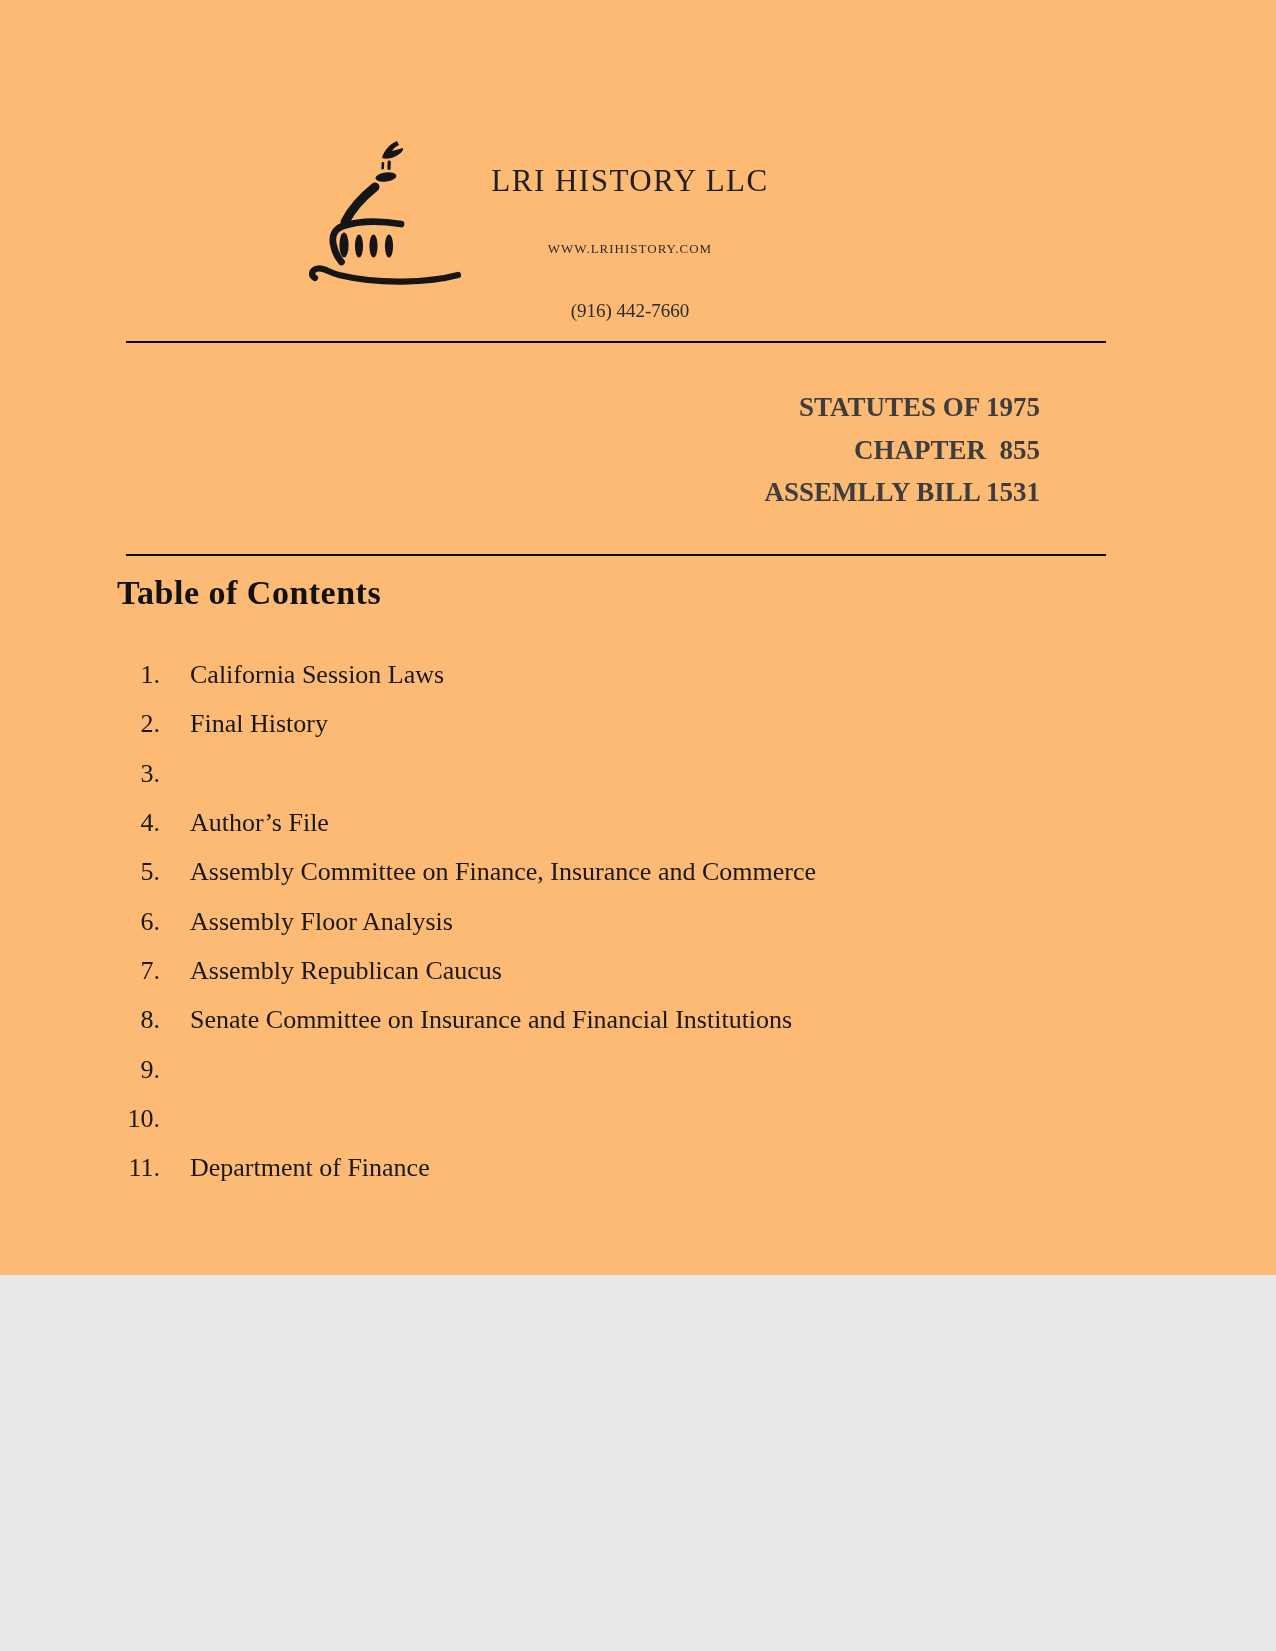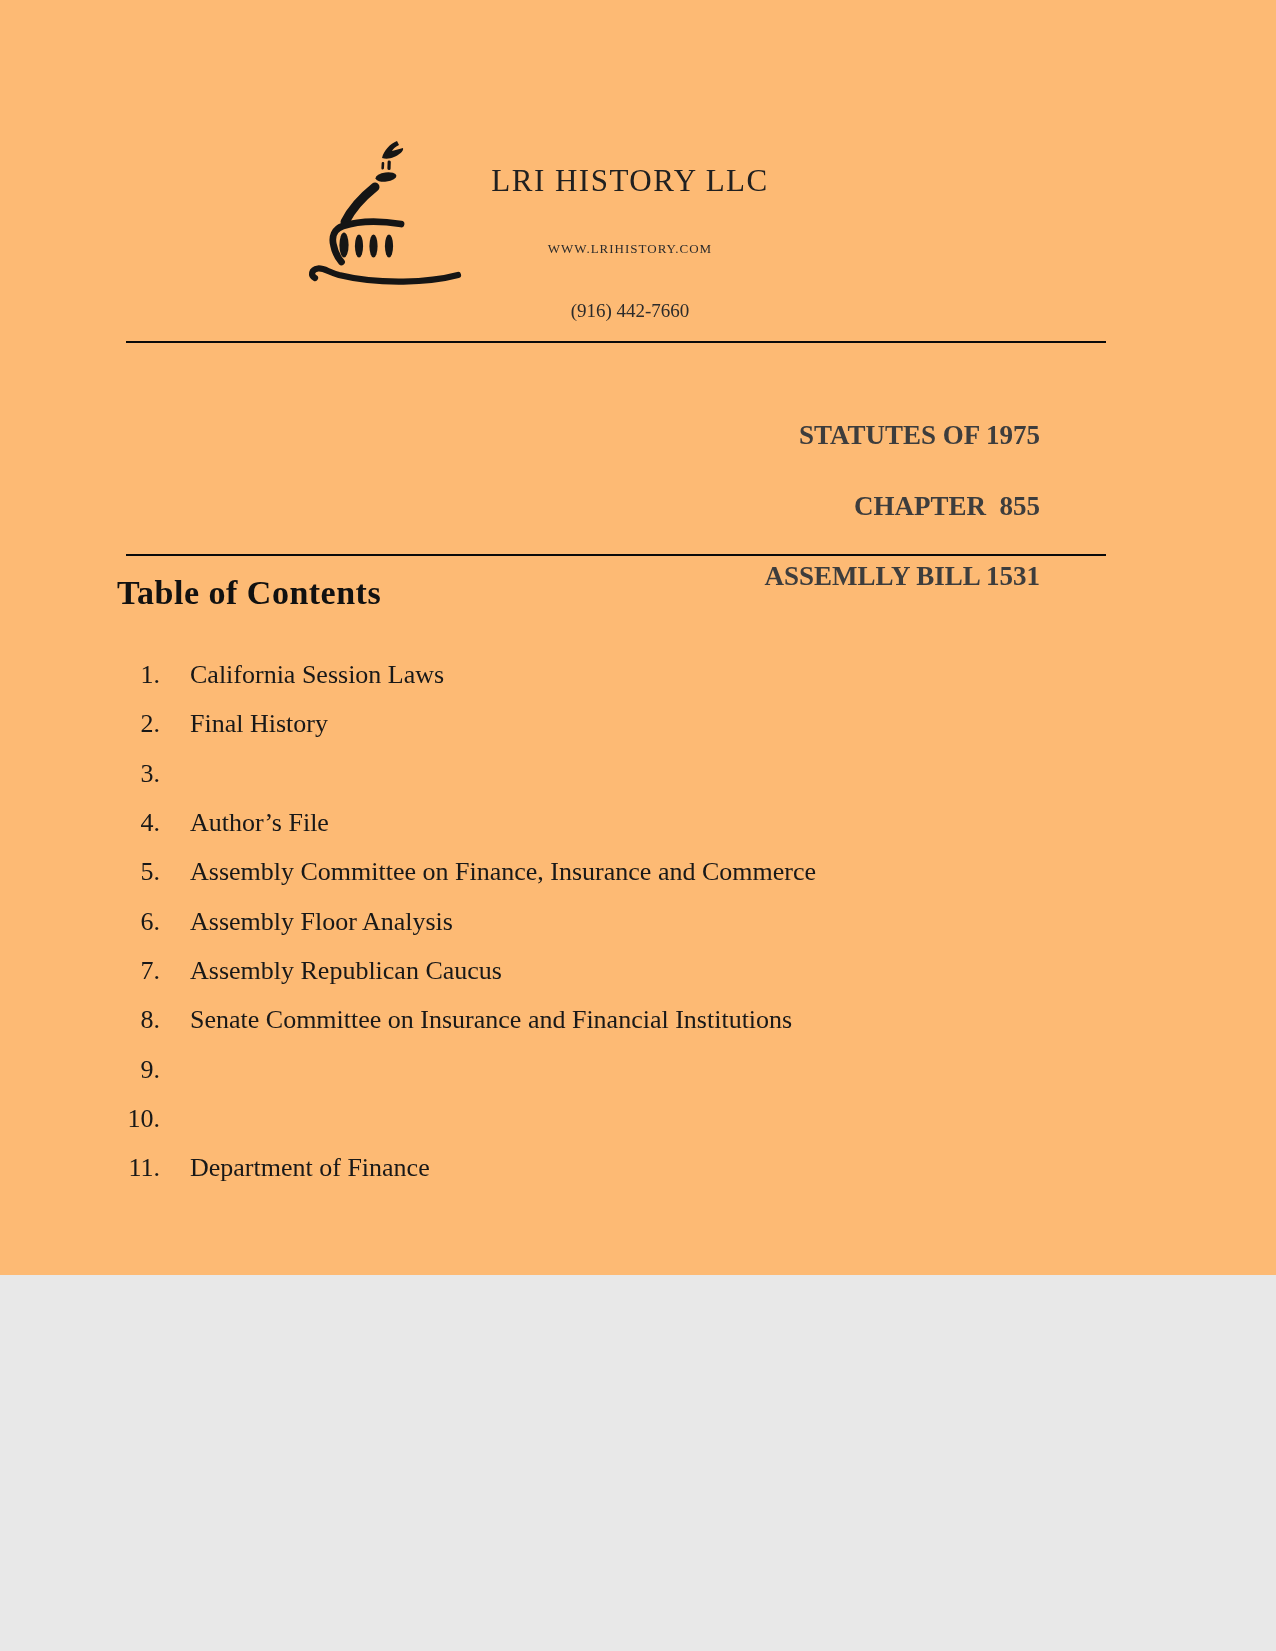--- a/index.html
+++ b/index.html
@@ -46,21 +46,21 @@
   .ref-block {
     position: absolute;
     top: 386px;
     right: 236px;
     text-align: right;
     font-weight: bold;
     font-size: 27px;
     line-height: 42.5px;
     color: #3d3d3d;
   }
-  .ref-line { white-space: pre; margin-top: 28px; }
+  .ref-line { white-space: pre; }
 
   
   .toc-heading {
     position: absolute;
     left: 117px;
     top: 574px;
     font-size: 34px;
     font-weight: bold;
     color: #111111;
     letter-spacing: 0.5px;

